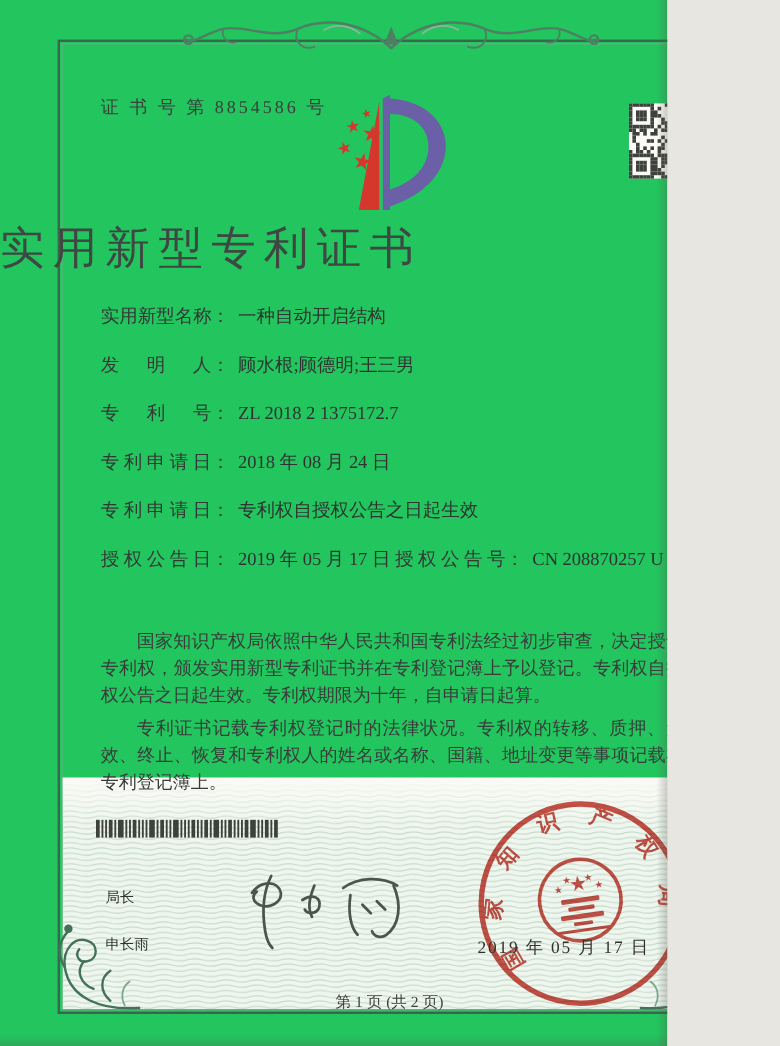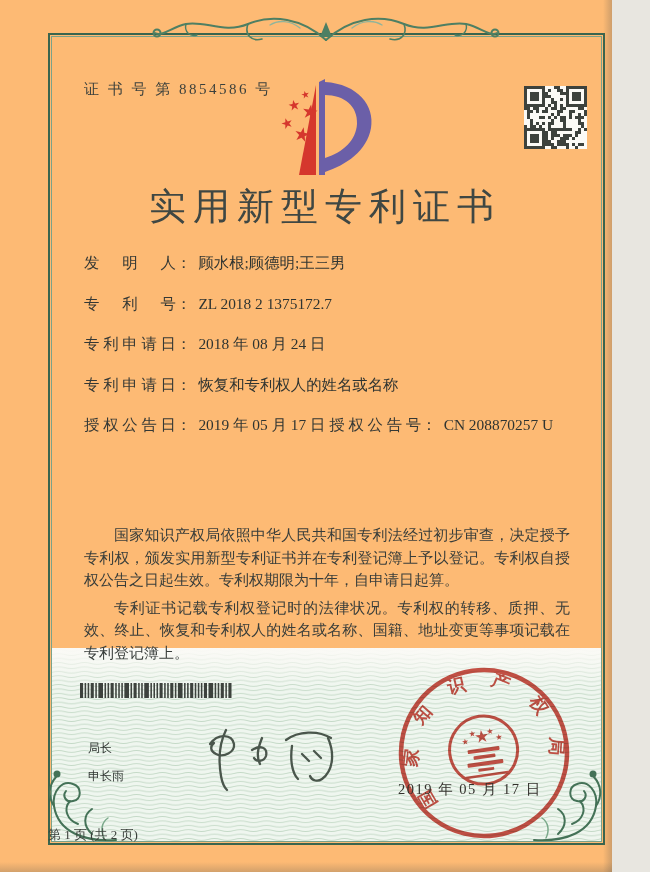--- a/index.html
+++ b/index.html
@@ -1,51 +1,51 @@
 <!DOCTYPE html>
 <html><head>
 <meta charset="utf-8">
 <style>
   html,body{margin:0;padding:0;background:#e8e6e0;}
-  .page{position:relative;width:612px;height:872px;background:#fdba74;overflow:hidden;
+  .page{position:relative;width:556px;height:872px;background:#22c55e;overflow:hidden;
         font-family:"Liberation Serif","DejaVu Serif",serif;color:#3a3f3c;}
   .edge-r{position:absolute;right:0;top:0;width:9px;height:100%;
           background:linear-gradient(to right,rgba(0,0,0,0),rgba(85,85,80,.28));z-index:9;}
   .edge-b{position:absolute;left:0;bottom:0;width:100%;height:10px;
           background:linear-gradient(to bottom,rgba(0,0,0,0),rgba(85,85,80,.25));z-index:9;}
   .frame{position:absolute;left:48px;top:33px;width:553px;height:808px;
          border:2px solid #3a654e;z-index:2;}
   .frame::after{content:"";position:absolute;inset:1px;border:1px solid #7ba289;}
   .waves{position:absolute;left:52px;top:648px;z-index:1;}
   .wave-fade{position:absolute;left:52px;top:648px;width:549px;height:40px;z-index:1;
              background:linear-gradient(to bottom,#fbfaf6,rgba(251,250,246,0));}
   .orn{position:absolute;z-index:3;}
   .cert-no{position:absolute;left:84px;top:80px;font-size:15px;letter-spacing:2.5px;color:#3b403c;z-index:4;}
   .logo{position:absolute;left:258px;top:72px;z-index:4;}
   .qr{position:absolute;left:524px;top:86px;z-index:4;}
-  .title{position:absolute;left:0;top:182px;width:650px;text-align:center;
+  .title{position:absolute;left:0;top:182px;width:650px;text-align:left;
          font-size:37px;letter-spacing:7px;color:#3f4743;font-weight:500;z-index:4;}
   .fields{position:absolute;left:84px;top:253px;width:492px;z-index:4;font-size:15.4px;}
   .frow{height:40.5px;white-space:nowrap;}
   .flabel{display:inline-block;width:92px;text-align:justify;text-align-last:justify;color:#343835;}
   .colon{color:#343835;}
   .fvalue{margin-left:7px;color:#2f3431;}
   .gpair2{display:inline-block;}
   .body-text{position:absolute;left:84px;top:524px;width:486px;z-index:4;
              font-size:15px;line-height:22.6px;text-align:justify;color:#383d3a;}
   .body-text p{margin:0;text-indent:2em;}
   .body-text p + p{margin-top:5px;}
   .barcode{position:absolute;left:80px;top:683px;z-index:4;}
   .signoff{position:absolute;left:88px;top:740px;z-index:4;font-size:12px;color:#2f3431;}
-  .signoff .line2{margin-top:11px;}
+  .signoff .line2{margin-top:22px;}
   .signature{position:absolute;left:190px;top:718px;z-index:4;}
   .seal{position:absolute;left:395px;top:664px;z-index:5;mix-blend-mode:multiply;opacity:.93;}
   .seal-date{position:absolute;left:398px;top:780px;z-index:6;font-size:14.5px;
              letter-spacing:1.5px;color:#33312c;}
-  .footer{position:absolute;left:48px;top:826px;width:553px;
+  .footer{position:absolute;left:48px;top:826px;width:553px;text-align:center;
           font-size:13px;color:#3a3f3a;z-index:4;}
 </style>
 </head>
 <body>
 
 <div class="page">
 
   <svg class="waves" width="549" height="193">
     <defs>
       <pattern id="wv" width="26" height="4.4" patternUnits="userSpaceOnUse">
@@ -338,30 +338,33 @@
         <rect x="30" y="60" width="3" height="3"></rect>
         <rect x="42" y="60" width="3" height="3"></rect>
         <rect x="51" y="60" width="3" height="3"></rect>
       </g>
   </svg>
 
   <div class="title">实用新型专利证书</div>
 
   <div class="fields">
     <div class="frow">
+      <span class="flabel">实用新型名称</span><span class="colon">：</span><span class="fvalue">一种自动开启结构</span>
+    </div>
+    <div class="frow">
       <span class="flabel">发明人</span><span class="colon">：</span><span class="fvalue">顾水根;顾德明;王三男</span>
     </div>
     <div class="frow">
       <span class="flabel">专利号</span><span class="colon">：</span><span class="fvalue">ZL 2018 2 1375172.7</span>
     </div>
     <div class="frow">
       <span class="flabel">专利申请日</span><span class="colon">：</span><span class="fvalue">2018 年 08 月 24 日</span>
     </div>
     <div class="frow">
-      <span class="flabel">专利申请日</span><span class="colon">：</span><span class="fvalue">恢复和专利权人的姓名或名称</span>
+      <span class="flabel">专利申请日</span><span class="colon">：</span><span class="fvalue">专利权自授权公告之日起生效</span>
     </div>
     <div class="frow">
       <span><span class="flabel">授权公告日</span><span class="colon">：</span><span class="fvalue">2019 年 05 月 17 日</span></span>
       <span class="gpair2"><span class="flabel">授权公告号</span><span class="colon">：</span><span class="fvalue">CN 208870257 U</span></span>
     </div>
   </div>
 
   <div class="body-text">
     <p>国家知识产权局依照中华人民共和国专利法经过初步审查，决定授予专利权，颁发实用新型专利证书并在专利登记簿上予以登记。专利权自授权公告之日起生效。专利权期限为十年，自申请日起算。</p>
     <p>专利证书记载专利权登记时的法律状况。专利权的转移、质押、无效、终止、恢复和专利权人的姓名或名称、国籍、地址变更等事项记载在专利登记簿上。</p>

